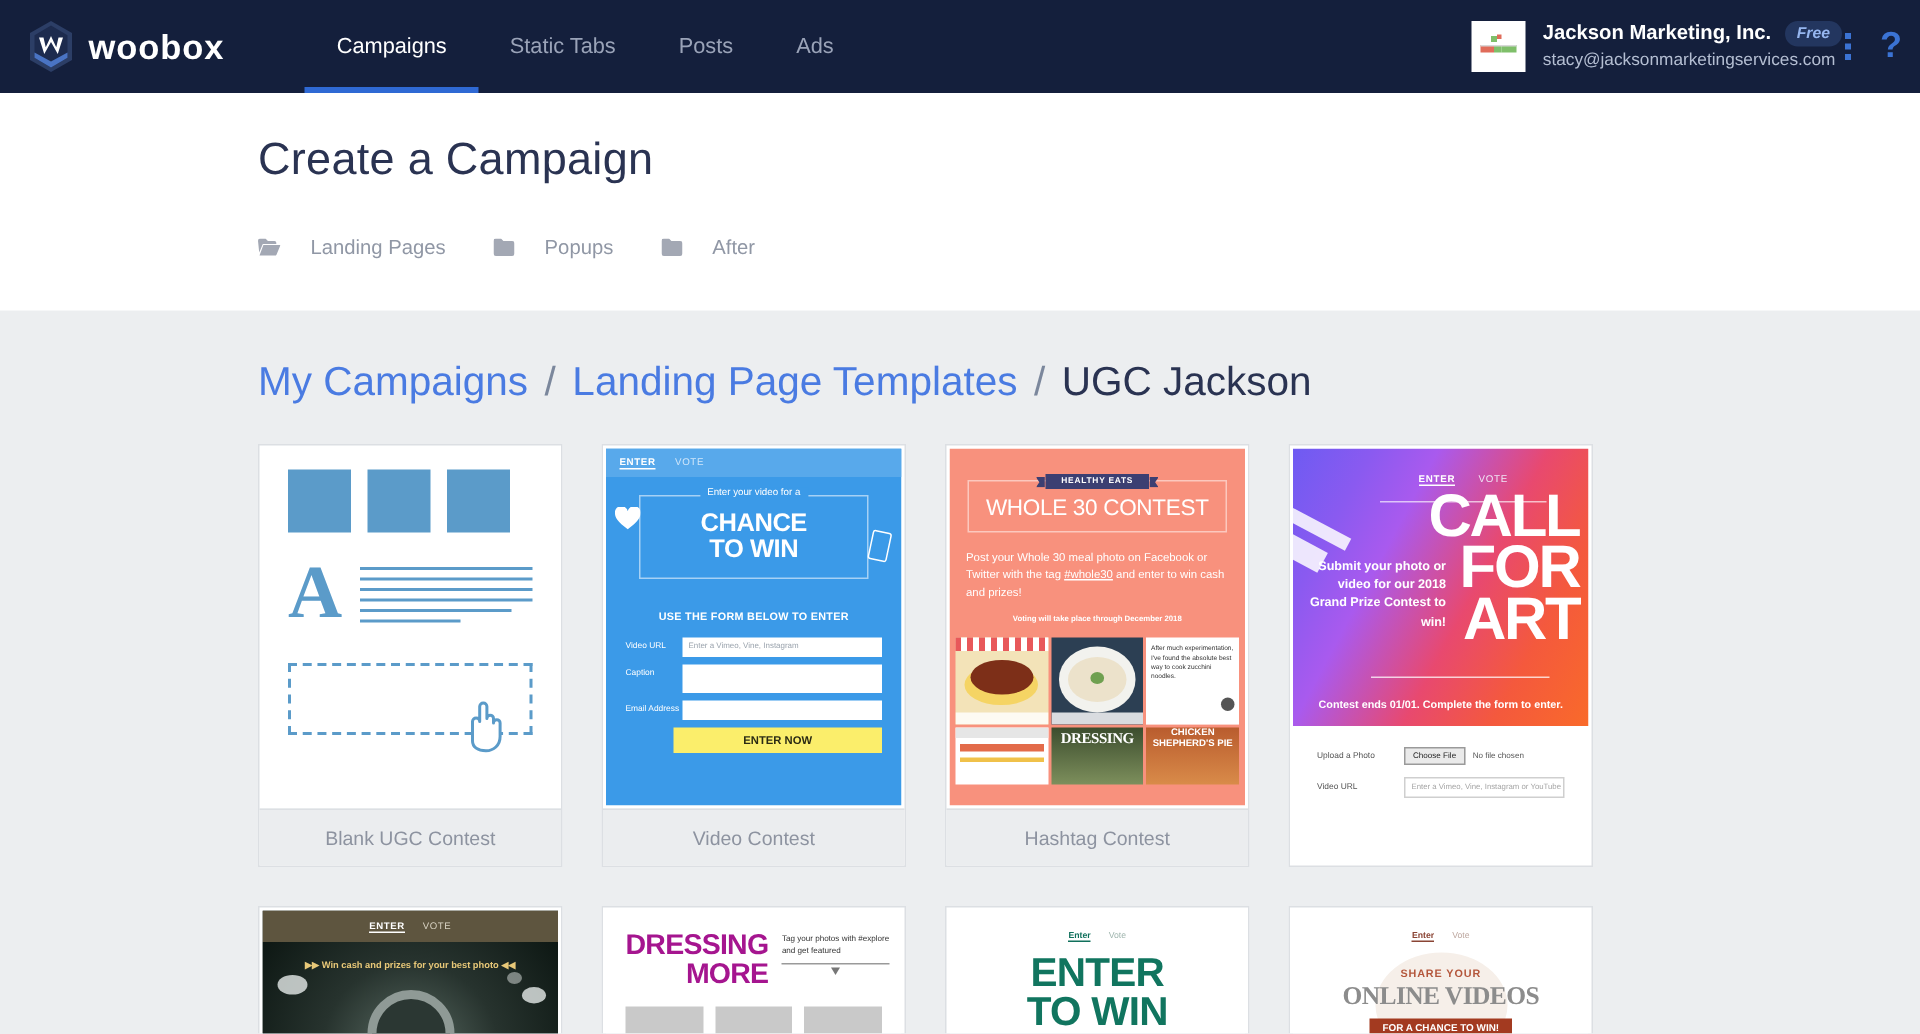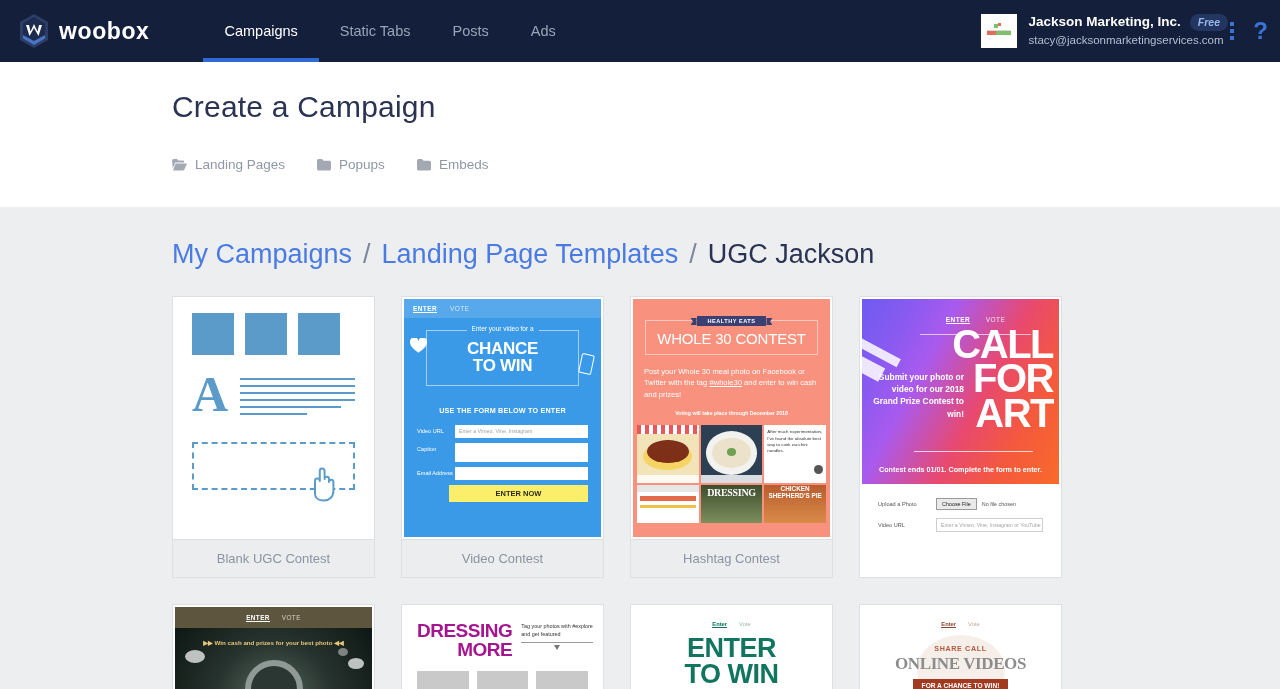--- a/index.html
+++ b/index.html
@@ -64,21 +64,21 @@
   }
 
   
   .page-head { background: #ffffff; height: 145px; position: relative; }
   .page-title {
     position: absolute; left: 172px; top: 28px;
     font-size: 30px; color: #2a3352; font-weight: 400; letter-spacing: 0.2px;
   }
   .folders { position: absolute; left: 172px; top: 95px; display: flex; align-items: center; }
   .folder { display: flex; align-items: center; margin-right: 32px; cursor: pointer; }
-  .folder-label { color: #9097a5; font-size: 13.5px; margin-left: 8px; }
+  .folder-label { color: #9097a5; font-size: 13.5px; margin-left: 20px; }
 
   
   .main { background: #eceef0; height: 482px; padding-top: 0; }
   .crumbs {
     margin-left: 172px; padding-top: 32px;
     font-size: 27px; font-weight: 400; color: #2a3352;
     display: flex; align-items: baseline;
   }
   .crumb-link { color: #4a7be2; cursor: pointer; }
   .crumb-sep { color: #7b879c; margin: 0 11px; }
@@ -274,21 +274,21 @@
       <svg width="14" height="12" viewBox="0 0 14 12">
         <path d="M0 1.6 A1.6 1.6 0 0 1 1.6 0 H5 L6.6 1.7 H12.4 A1.6 1.6 0 0 1 14 3.3 V10 A1.6 1.6 0 0 1 12.4 11.6 H1.6 A1.6 1.6 0 0 1 0 10 Z" fill="#a3a8b4"></path>
       </svg>
       <span class="folder-label">Popups</span>
     </div>
 
     <div class="folder">
       <svg width="14" height="12" viewBox="0 0 14 12">
         <path d="M0 1.6 A1.6 1.6 0 0 1 1.6 0 H5 L6.6 1.7 H12.4 A1.6 1.6 0 0 1 14 3.3 V10 A1.6 1.6 0 0 1 12.4 11.6 H1.6 A1.6 1.6 0 0 1 0 10 Z" fill="#a3a8b4"></path>
       </svg>
-      <span class="folder-label">Embeds</span>
+      <span class="folder-label">After</span>
     </div>
 
   </div>
 </div>
 
 <div class="main">
 
   <div class="crumbs">
     <span class="crumb-link">My Campaigns</span>
     <span class="crumb-sep">/</span>
@@ -509,21 +509,21 @@
     </div>
 
     <div class="card-part">
       <div class="p-art">
         <div class="ov">
           <div class="ov-blob"></div>
           <div class="ov-nav">
             <span class="en">Enter</span>
             <span class="vo">Vote</span>
           </div>
-          <div class="ov-share">SHARE CALL</div>
+          <div class="ov-share">SHARE YOUR</div>
           <div class="ov-big">ONLINE VIDEOS</div>
           <div class="ov-btn">FOR A CHANCE TO WIN!</div>
         </div>
       </div>
     </div>
 
   </div>
 </div>
 
 </body></html>

